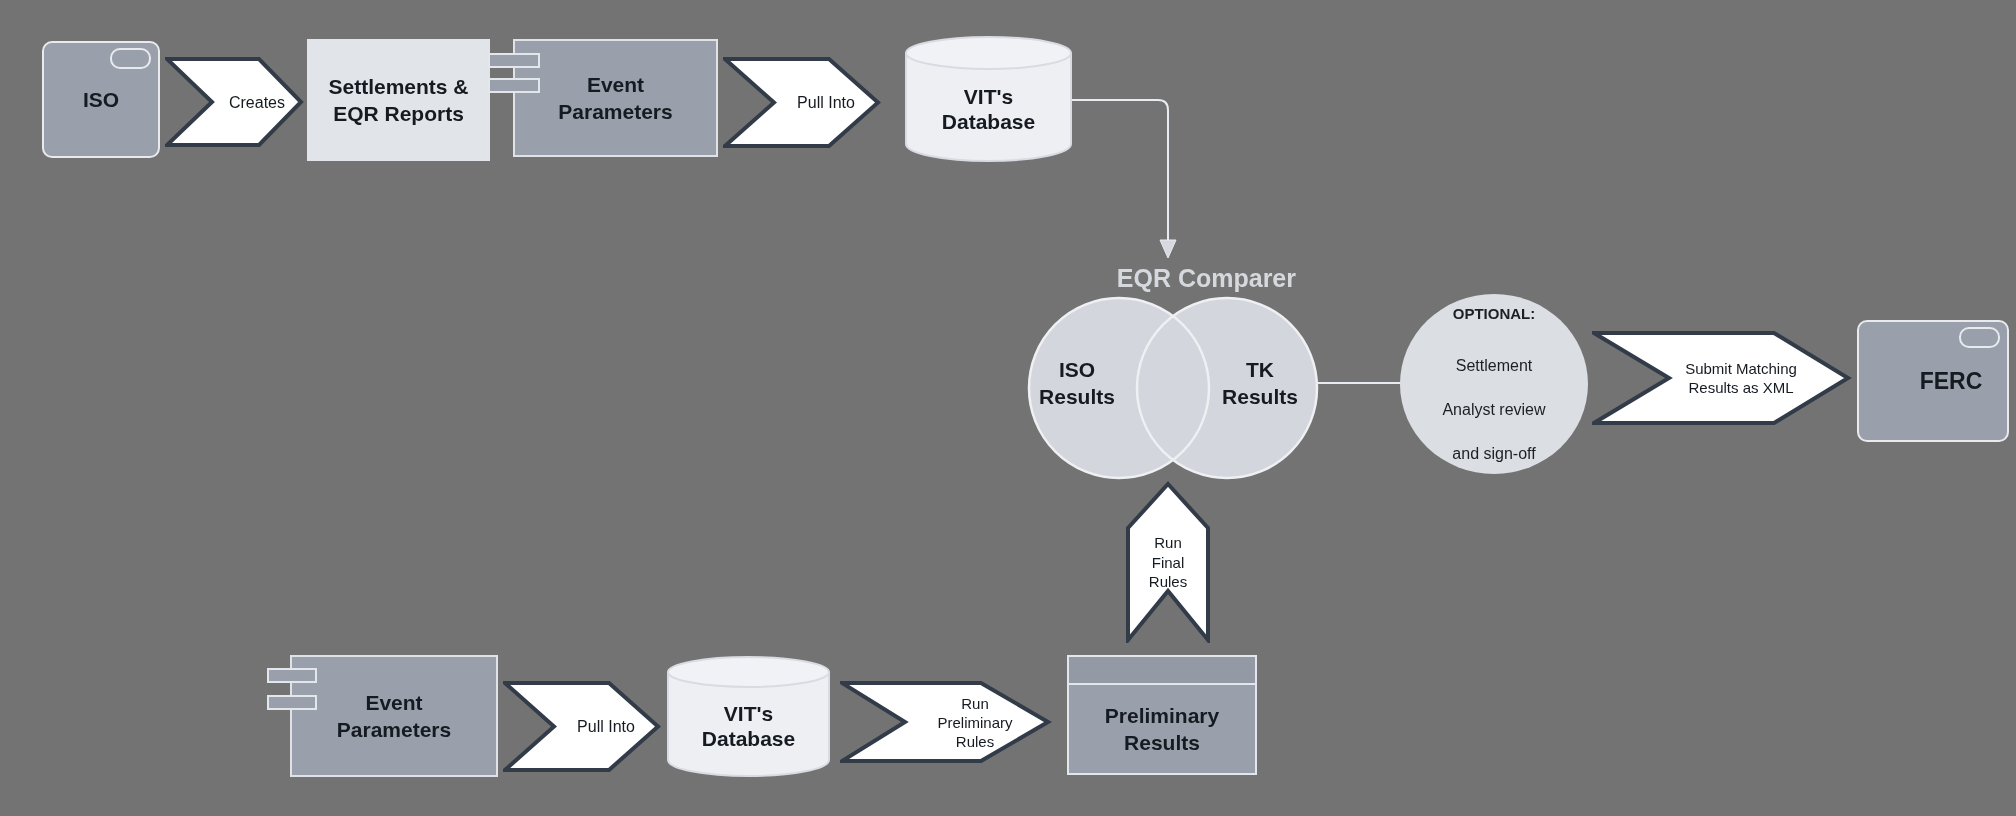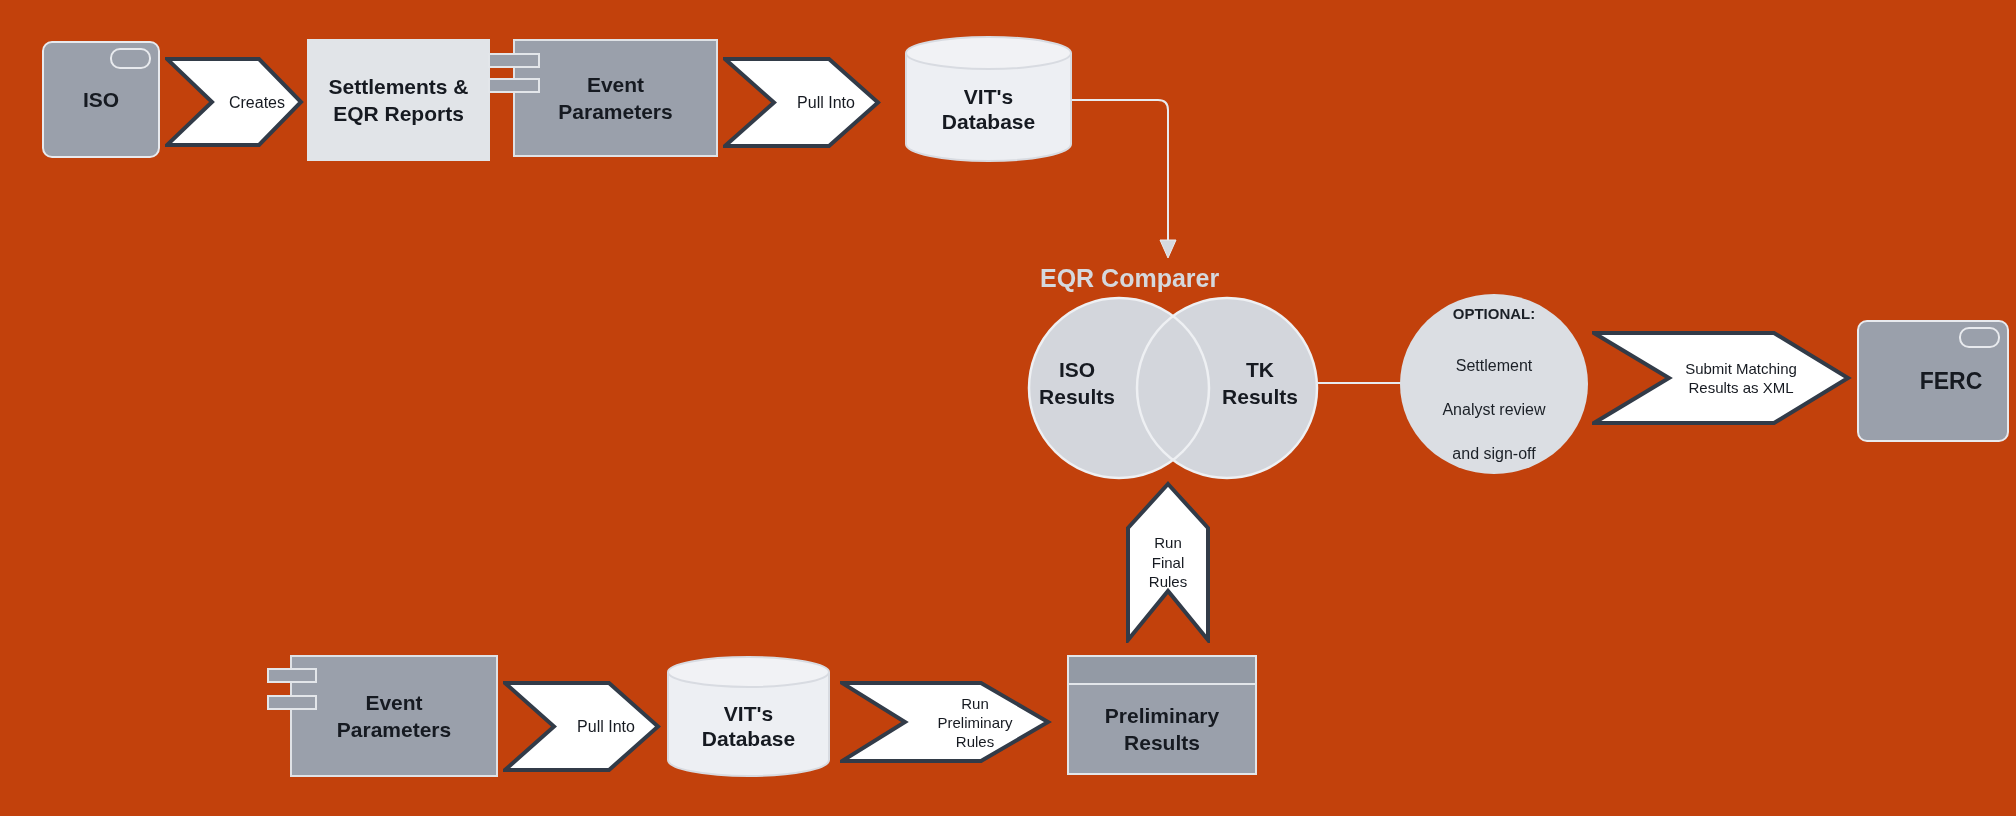--- a/index.html
+++ b/index.html
@@ -1,18 +1,18 @@
 <!DOCTYPE html>
 <html><head>
 <meta charset="utf-8">
 <style>
   html,body{margin:0;padding:0;background:#000;}
   body{width:2016px;height:816px;overflow:hidden;
        font-family:"Liberation Sans","DejaVu Sans",sans-serif;}
-  .stage{position:relative;width:2016px;height:816px;background:#c2410c;}
+  .stage{position:relative;width:2016px;height:816px;background:#737373;}
 
   
   .abs{position:absolute;}
   .node{position:absolute;display:flex;align-items:center;justify-content:center;
         text-align:center;color:#161a21;font-weight:bold;font-size:21px;line-height:27px;}
   .box-light{background:#e1e4e8;}
   .box-gray{background:#9aa0ab;border:2px solid #dfe2e6;}
   .card{background:#9aa0ab;border:2px solid #e8eaee;border-radius:10px;}
   .card .pill{position:absolute;top:5px;right:7px;width:37px;height:17px;
               border:2px solid #e8eaee;border-radius:10px;background:#9aa0ab;}
@@ -27,21 +27,21 @@
 
   
   .venn-label{position:absolute;text-align:center;color:#161a21;font-weight:bold;
               font-size:21px;line-height:27px;}
   .ellipse{position:absolute;background:#dbdee3;border-radius:50%;
            display:flex;flex-direction:column;align-items:center;justify-content:center;
            text-align:center;color:#1b2027;}
   .ellipse .head{font-weight:bold;font-size:15px;margin-bottom:10px;}
   .ellipse .bodyline{font-size:16px;line-height:20px;margin-top:24px;}
 
-  .title{position:absolute;text-align:left;color:#d5d8dd;font-weight:bold;font-size:25px;}
+  .title{position:absolute;text-align:right;color:#d5d8dd;font-weight:bold;font-size:25px;}
 
   .cyl-lbl{position:absolute;inset:0;display:flex;flex-direction:column;align-items:center;
            justify-content:center;padding-top:20px;color:#161a21;font-weight:bold;
            font-size:21px;line-height:25px;text-align:left;}
 
   .conn{position:absolute;}
   .hline{position:absolute;height:2px;background:#e8ebef;}
 </style>
 </head>
 <body>

